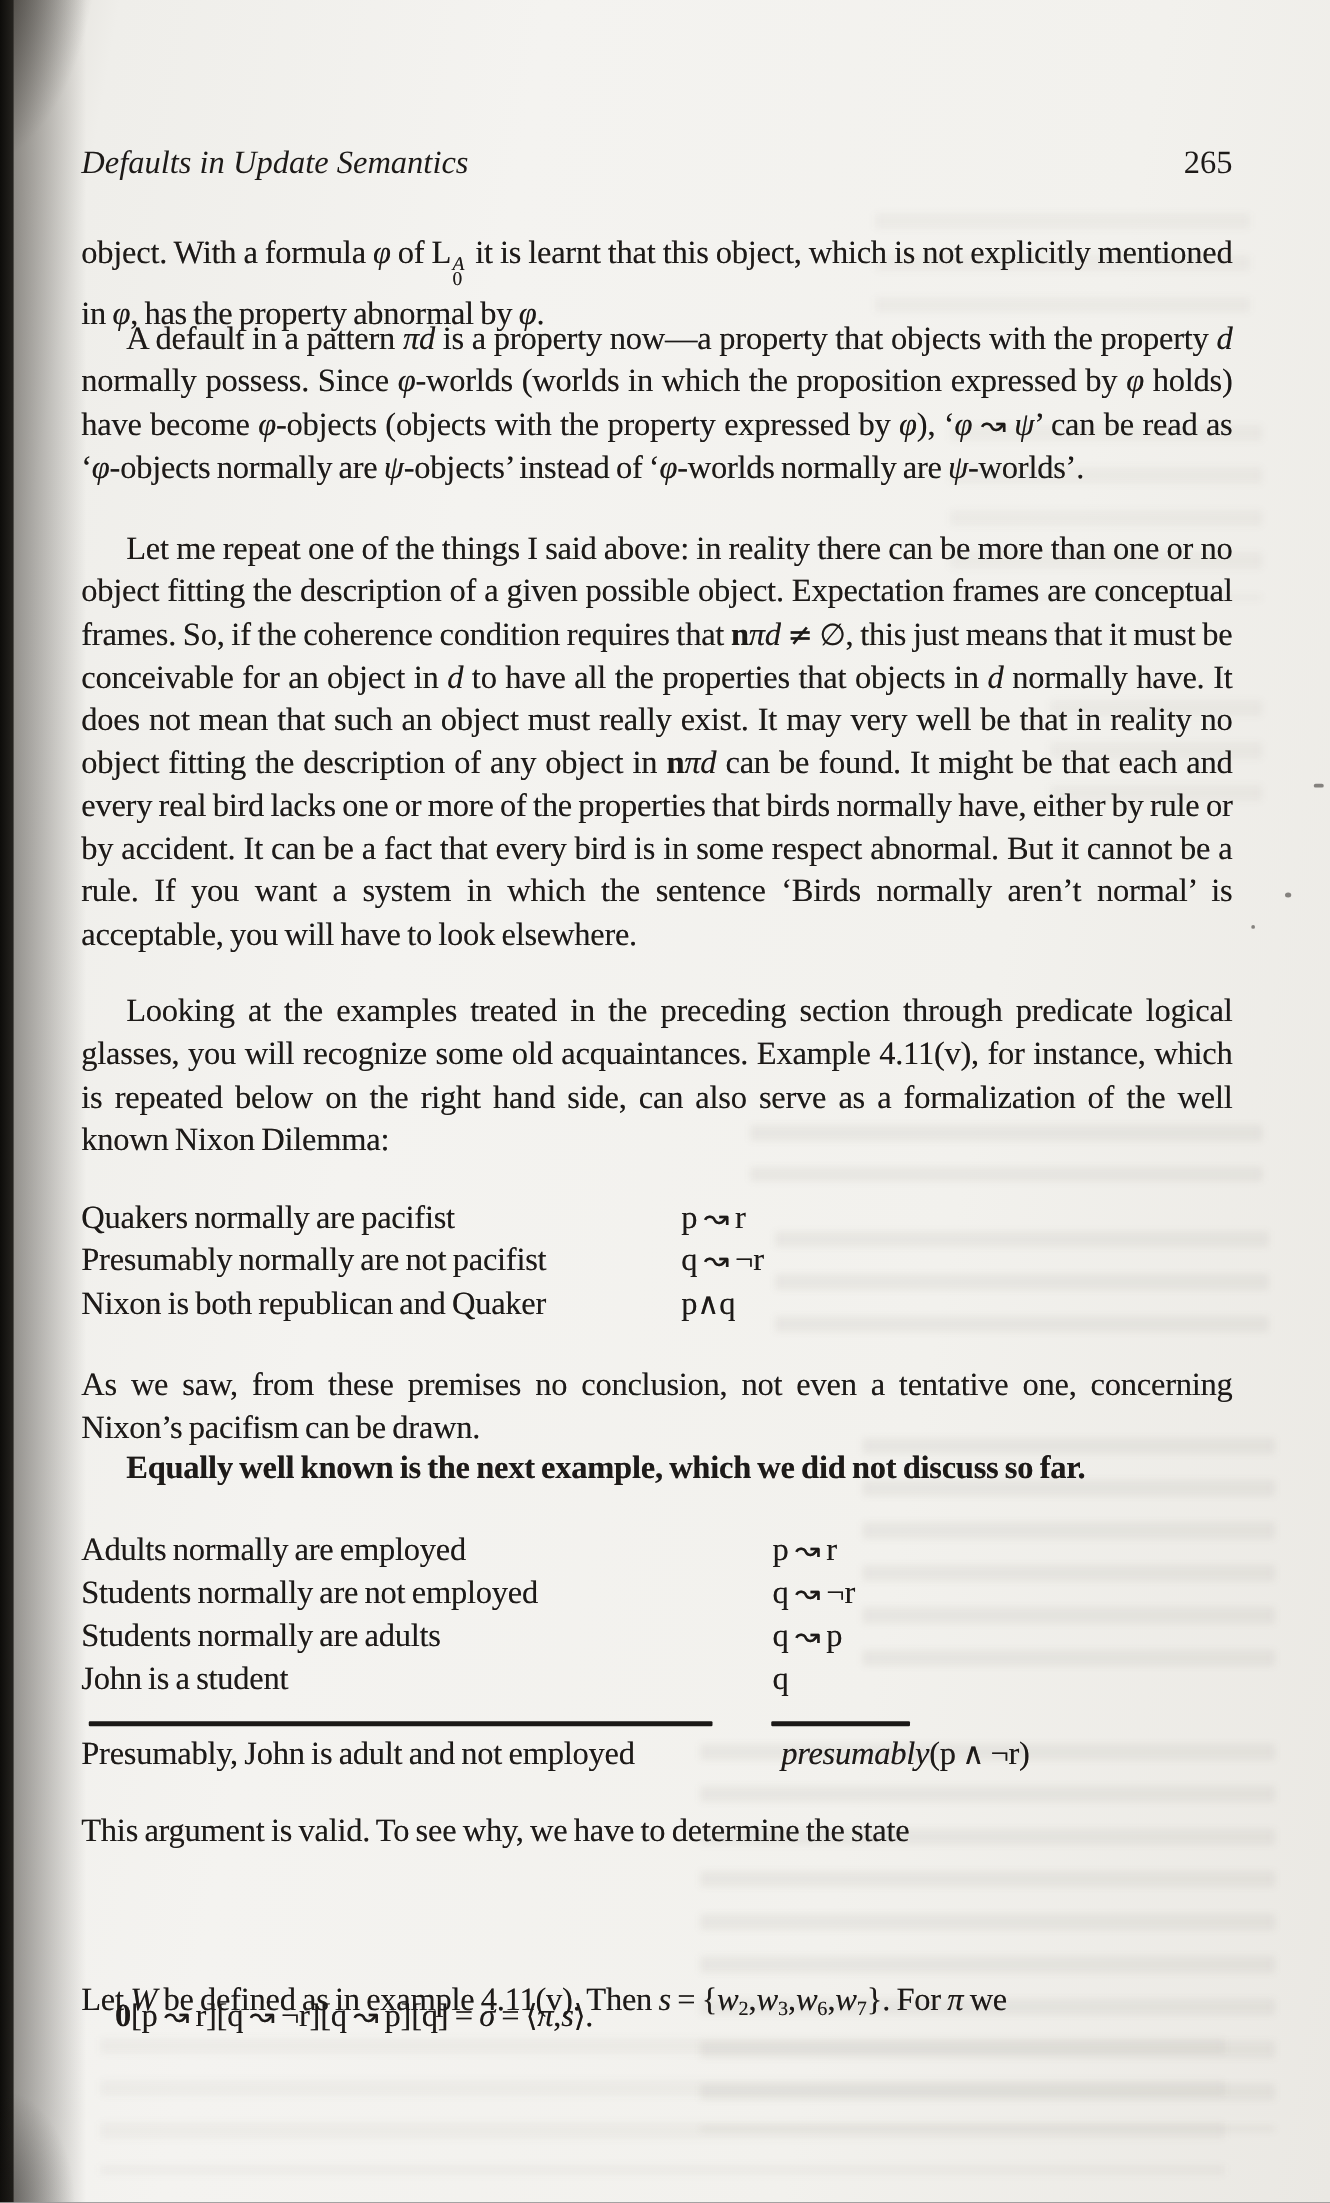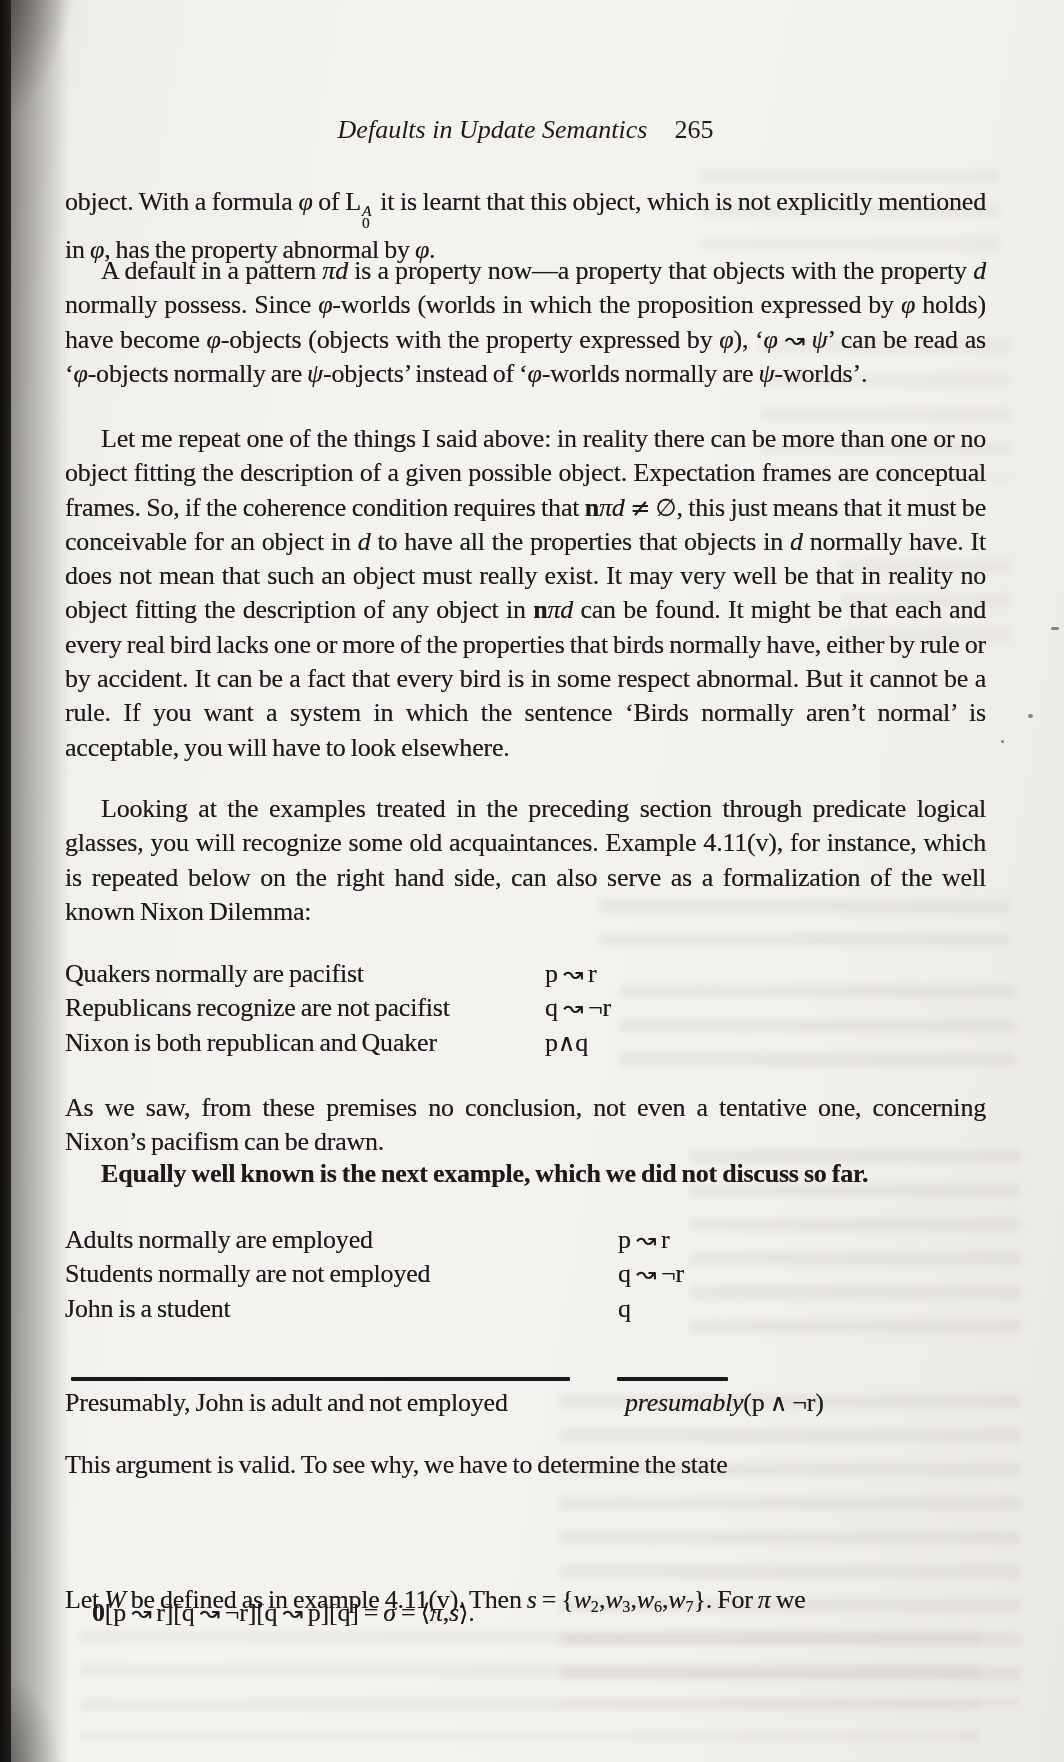--- a/index.html
+++ b/index.html
@@ -19,21 +19,21 @@
     word-spacing:-1.2px;
   }
   .spine{position:absolute;left:0;top:0;bottom:0;width:11px;
     background:linear-gradient(to right,#0d0c0a,#262420);}
   .spine-fade{position:absolute;left:11px;top:0;bottom:0;width:58px;
     background:linear-gradient(to right, rgba(35,31,26,0.45), rgba(35,31,26,0));}
   .corner-bl{position:absolute;left:0;bottom:0;width:70px;height:120px;
     background:radial-gradient(80px 120px at 0% 100%, rgba(20,18,15,0.4), rgba(20,18,15,0) 75%);}
 
   .header{position:absolute;top:113px;left:65px;width:921px;
-    display:flex;justify-content:center;align-items:baseline;gap:27px;
+    display:flex;justify-content:space-between;align-items:baseline;gap:27px;
     text-align:right;letter-spacing:0;word-spacing:0;}
   .header-title{font-style:italic;}
 
   .para{position:absolute;left:65px;width:921px;text-align:justify;
     text-shadow:0 0 0.5px rgba(25,22,20,0.55);}
   .indent{text-indent:36px;}
 
   .ptable{position:absolute;left:65px;width:921px;text-shadow:0 0 0.5px rgba(25,22,20,0.55);}
   .trow{position:relative;height:34.3px;white-space:nowrap;}
   .t-right{position:absolute;top:0;}
@@ -96,30 +96,31 @@
   <div class="para" style="top:185px;"><span>object. With a formula </span><span class="i">φ</span><span> of L</span><span class="stack">
         <span class="stk-top">A</span>
         <span class="stk-bot">0</span>
       </span><span> it is learnt that this object, which is not explicitly mentioned in </span><span class="i">φ</span><span>, has the property abnormal by </span><span class="i">φ</span><span>.</span></div>
   <div class="para indent" style="top:254px;"><span>A default in a pattern </span><span class="i">πd</span><span> is a property now—a property that objects with the property </span><span class="i">d</span><span> normally possess. Since </span><span class="i">φ</span><span>-worlds (worlds in which the proposition expressed by </span><span class="i">φ</span><span> holds) have become </span><span class="i">φ</span><span>-objects (objects with the property expressed by </span><span class="i">φ</span><span>), ‘</span><span class="i">φ</span><span> </span><span class="sym">↝</span><span> </span><span class="i">ψ</span><span>’ can be read as ‘</span><span class="i">φ</span><span>-objects normally are </span><span class="i">ψ</span><span>-objects’ instead of ‘</span><span class="i">φ</span><span>-worlds normally are </span><span class="i">ψ</span><span>-worlds’.</span></div>
   <div class="para indent" style="top:422px;"><span>Let me repeat one of the things I said above: in reality there can be more than one or no object fitting the description of a given possible object. Expectation frames are conceptual frames. So, if the coherence condition requires that </span><span class="b">n</span><span class="i">πd</span><span> </span><span class="sym">≠</span><span> </span><span class="sym">∅</span><span>, this just means that it must be conceivable for an object in </span><span class="i">d</span><span> to have all the properties that objects in </span><span class="i">d</span><span> normally have. It does not mean that such an object must really exist. It may very well be that in reality no object fitting the description of any object in </span><span class="b">n</span><span class="i">πd</span><span> can be found. It might be that each and every real bird lacks one or more of the properties that birds normally have, either by rule or by accident. It can be a fact that every bird is in some respect abnormal. But it cannot be a rule. If you want a system in which the sentence ‘Birds normally aren’t normal’ is acceptable, you will have to look elsewhere.</span></div>
   <div class="para indent" style="top:792px;"><span>Looking at the examples treated in the preceding section through predicate logical glasses, you will recognize some old acquaintances. Example 4.11(v), for instance, which is repeated below on the right hand side, can also serve as a formalization of the well known Nixon Dilemma:</span></div>
 
   <div class="ptable t1" style="top:957px;">
       <div class="trow"><span class="t-left">Quakers normally are pacifist</span><span class="t-right"><span>p </span><span class="sym">↝</span><span> r</span></span></div>
-      <div class="trow"><span class="t-left">Republicans recognize are not pacifist</span><span class="t-right"><span>q </span><span class="sym">↝</span><span> ¬r</span></span></div>
+      <div class="trow"><span class="t-left">Presumably normally are not pacifist</span><span class="t-right"><span>q </span><span class="sym">↝</span><span> ¬r</span></span></div>
       <div class="trow"><span class="t-left">Nixon is both republican and Quaker</span><span class="t-right"><span>p</span><span class="sym">∧</span><span>q</span></span></div>
     </div>
 
   <div class="para" style="top:1091px;"><span>As we saw, from these premises no conclusion, not even a tentative one, concerning Nixon’s pacifism can be drawn.</span></div>
   <div class="para indent" style="top:1157px;font-weight:bold;"><span>Equally well known is the next example, which we did not discuss so far.</span></div>
 
   <div class="ptable t2" style="top:1223px;">
       <div class="trow"><span class="t-left">Adults normally are employed</span><span class="t-right"><span>p </span><span class="sym">↝</span><span> r</span></span></div>
       <div class="trow"><span class="t-left">Students normally are not employed</span><span class="t-right"><span>q </span><span class="sym">↝</span><span> ¬r</span></span></div>
+      <div class="trow"><span class="t-left">Students normally are adults</span><span class="t-right"><span>q </span><span class="sym">↝</span><span> p</span></span></div>
       <div class="trow"><span class="t-left">John is a student</span><span class="t-right"><span>q</span></span></div>
     </div>
 
   <div class="rule rule-long"></div>
   <div class="rule rule-short"></div>
   <div class="concl">
     <span class="c-left">Presumably, John is adult and not employed</span>
     <span class="c-right"><span class="i">presumably</span><span>(p </span><span class="sym">∧</span><span> ¬r)</span></span>
   </div>
 

